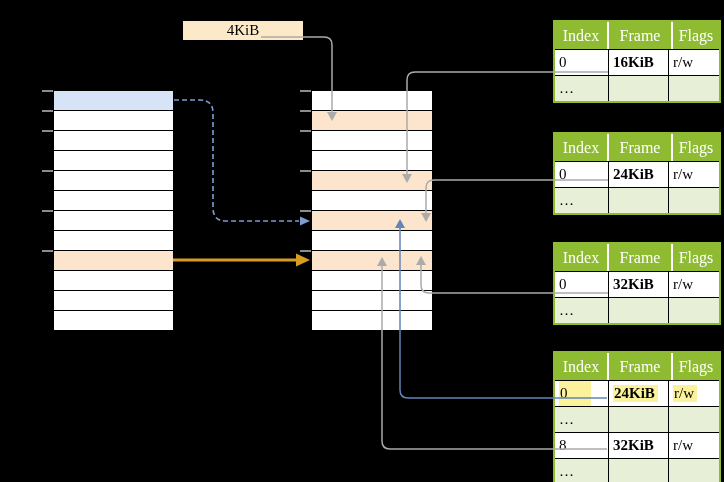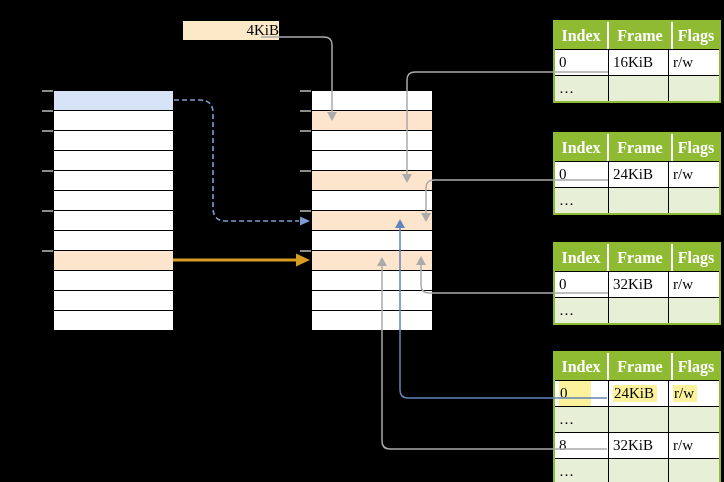--- a/index.html
+++ b/index.html
@@ -23,41 +23,41 @@
   }
   
   .mem{position:absolute;border:1px solid #000;background:#fff;}
   .mrow{height:20px;box-sizing:border-box;border-bottom:1px solid #000;background:#fff;}
   .mrow:last-child{border-bottom:none;height:19px;}
   .mrow.blue{background:var(--row-blue);}
   .mrow.orange{background:var(--row-orange);}
   .tick{position:absolute;left:-12px;width:11px;height:2px;background:var(--tick-gray);}
   
   .label4{
-    position:absolute;left:183px;top:21px;width:96px;height:19px;
-    background:var(--label-cream);color:#000;font-size:15px;text-align:right;line-height:19px;
+    position:absolute;left:183px;top:21px;width:120px;height:19px;
+    background:var(--label-cream);color:#000;font-size:15px;text-align:center;line-height:19px;
   }
   
   .ptable{position:absolute;left:553px;width:168px;border:2px solid var(--header-green);background:#fff;box-sizing:border-box;}
   .phead{display:flex;background:var(--header-green);height:27px;}
   .hcell{
-    color:#fff;font-weight:bold;font-size:16px;display:flex;align-items:center;justify-content:center;
+    color:#fff;font-weight:normal;font-size:16px;display:flex;align-items:center;justify-content:center;
     box-sizing:border-box;border-right:2px solid #fff;
   }
   .hcell:nth-child(1){width:54px;}
   .hcell:nth-child(2){width:64px;}
   .hcell:nth-child(3){flex:1;border-right:none;}
   .prow{display:flex;height:26px;border-top:1px solid #000;box-sizing:border-box;background:#fff;}
   .prow.green{background:var(--row-light-green);}
   .pcell{
     box-sizing:border-box;border-right:1px solid #000;padding-left:4px;
     font-size:15px;color:#000;line-height:25px;white-space:nowrap;overflow:hidden;
   }
   .pcell:nth-child(1){width:54px;}
-  .pcell:nth-child(2){width:60px;}
+  .pcell:nth-child(2){width:60px;font-weight:bold;}
   .pcell:nth-child(3){flex:1;border-right:none;}
   .hl{background:var(--highlight-yellow);padding:0 3px 1px 1px;}
   .hlw{display:inline-block;min-width:28px;}
   
   #overlay{position:absolute;left:0;top:0;z-index:50;pointer-events:none;}
 </style>
 </head>
 <body>
 
 <div id="canvas">

